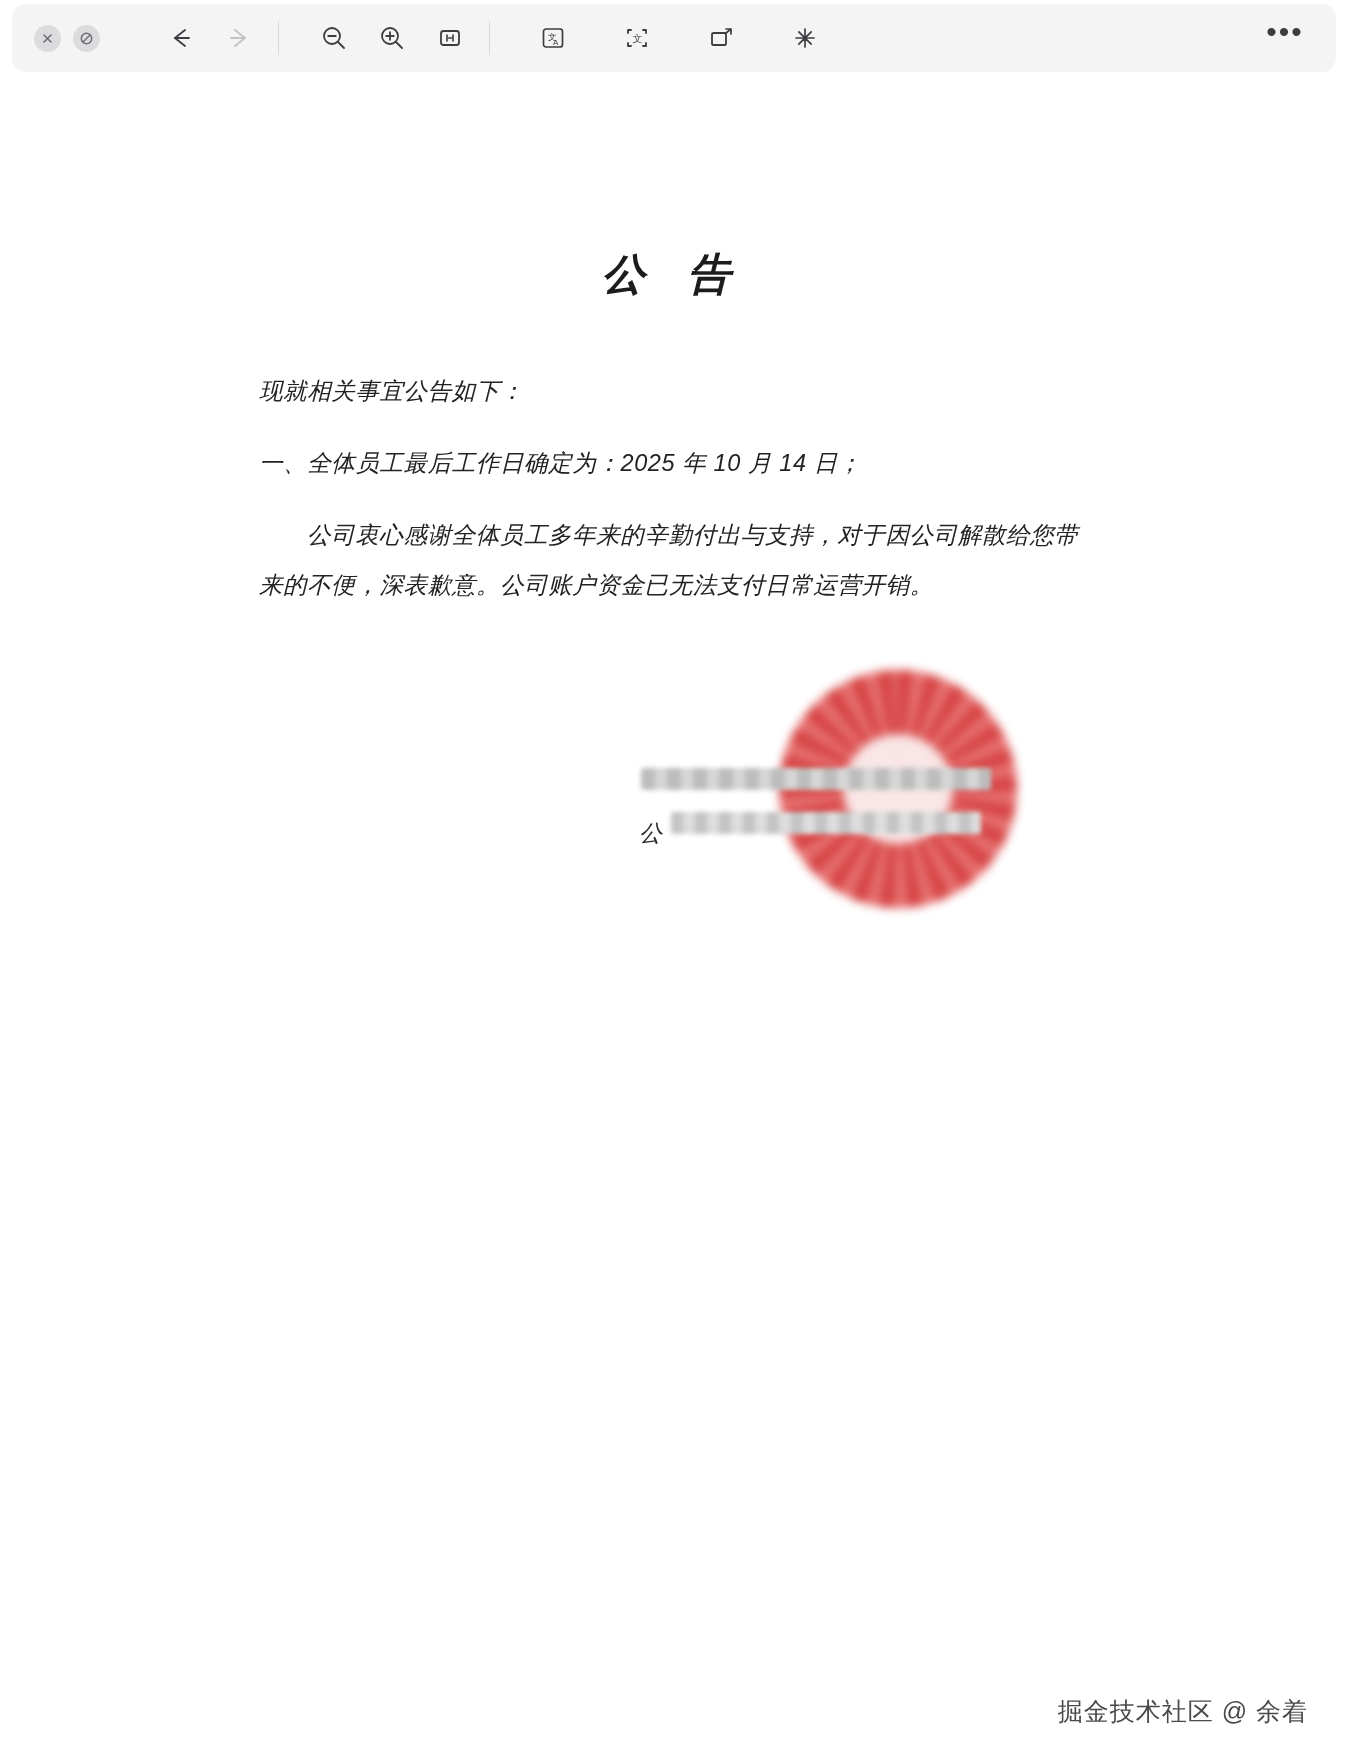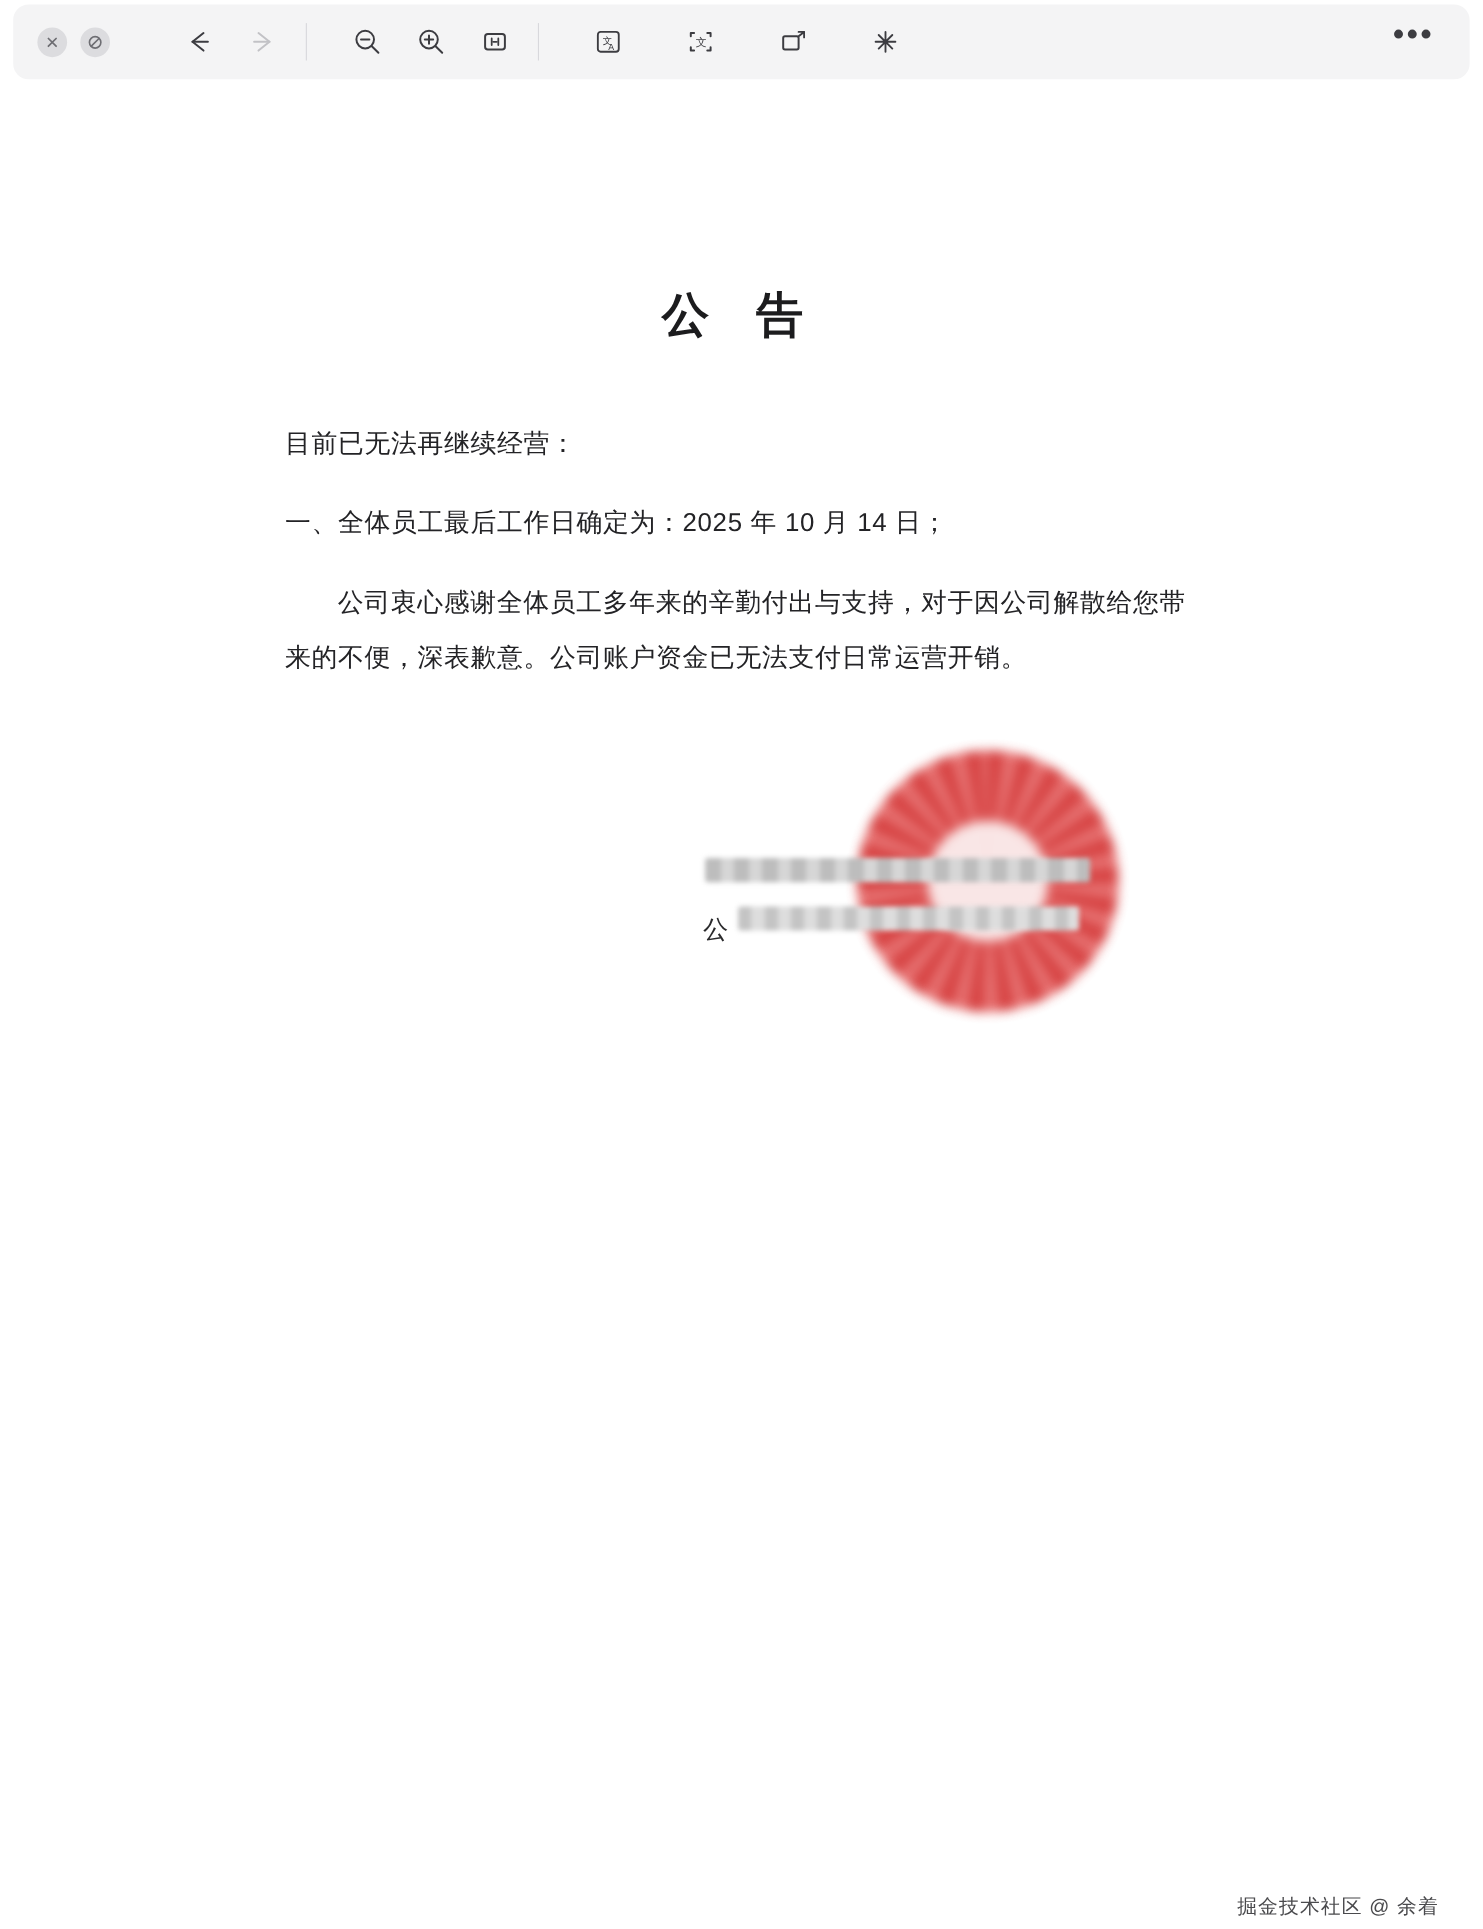--- a/index.html
+++ b/index.html
@@ -86,25 +86,26 @@
     line-height: 1;
     padding-bottom: 12px;
     width: 58px;
     text-align: center;
   }
 
   
   .page {
     position: absolute;
     left: 12px;
-    top: 88px;
+    top: 76px;
     width: 1324px;
     height: 1600px;
     background: #ffffff;
     overflow: hidden;
+    font-style: italic;
   }
 
   .doc-title {
     text-align: center;
     font-size: 43px;
     font-weight: bold;
     letter-spacing: 16px;
     color: #1c1c1e;
     margin-top: 170px;
     font-family: "Liberation Serif", "DejaVu Serif", serif;
@@ -180,22 +181,22 @@
     left: 380px;
     top: 168px;
     font-size: 23px;
     color: #2a2a2c;
   }
 
   
   .watermark {
     position: absolute;
     right: 40px;
-    bottom: 9px;
-    font-size: 18px;
+    bottom: 26px;
+    font-size: 25px;
     color: #4a4a4d;
     letter-spacing: 1px;
   }
 </style>
 </head>
 <body>
 
 <div class="viewer">
 
   <div class="toolbar">
@@ -288,21 +289,21 @@
   </div>
 
   <div class="page">
 
     <div class="doc-title">公 告</div>
 
     <div class="doc-body">
 
 
 
-      <p>目前已无法再继续经营：</p>
+      <p>现就相关事宜公告如下：</p>
       <p>一、全体员工最后工作日确定为：2025 年 10 月 14 日；</p>
       <p class="indent">公司衷心感谢全体员工多年来的辛勤付出与支持，对于因公司解散给您带来的不便，深表歉意。公司账户资金已无法支付日常运营开销。</p>
 
       <div class="sign-area">
         <div class="stamp"></div>
         <div class="sign-line"></div>
         <div class="sign-line2"></div>
         <div class="sign-label">公</div>
       </div>
 

